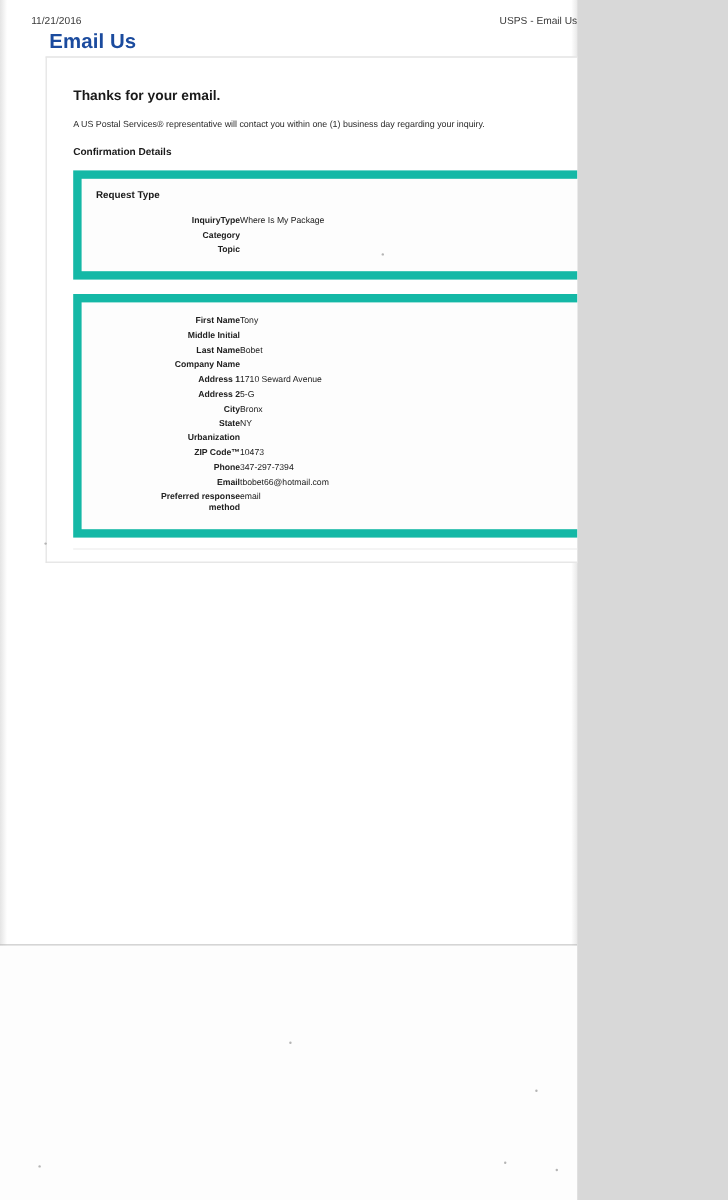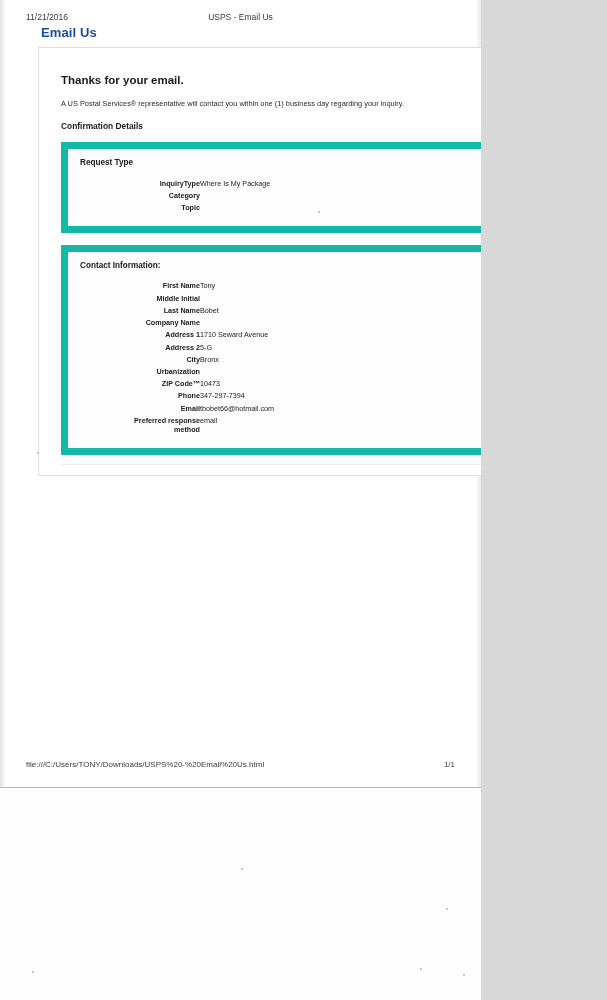--- a/index.html
+++ b/index.html
@@ -63,21 +63,21 @@
     color: #3a3a3a;
   }
   .print-header .ph-date {
     position: absolute;
     left: 26px;
     top: 0;
   }
   .print-header .ph-title {
     position: absolute;
     left: 0; right: 0;
-    text-align: center;
+    text-align: right;
     top: 0;
   }
   .print-footer {
     position: absolute;
     bottom: 228px;
     left: 0; right: 0;
     height: 12px;
     font-size: 8px;
     color: #3a3a3a;
   }
@@ -100,21 +100,21 @@
     width: 535px;
   }
   .topbar {
     position: relative;
     height: 25px;
   }
   .brand {
     position: absolute;
     left: 3px;
     top: 3px;
-    font-size: 13px;
+    font-size: 17px;
     font-weight: bold;
     color: #1b4b9e;
     letter-spacing: .1px;
   }
   .faqs {
     position: absolute;
     right: 14px;
     top: 6px;
     font-size: 8px;
     color: #1b4b9e;
@@ -258,21 +258,20 @@
               </tr>
               <tr>
                 <td class="k">Topic</td>
                 <td class="v"></td>
               </tr>
             </tbody>
           </table>
         </div>
 
         <div class="panel">
-          <div class="panel-title">Contact Information:</div>
           <table class="kv">
             <tbody>
               <tr>
                 <td class="k">First Name</td>
                 <td class="v">Tony</td>
               </tr>
               <tr>
                 <td class="k">Middle Initial</td>
                 <td class="v"></td>
               </tr>
@@ -288,20 +287,24 @@
                 <td class="k">Address 1</td>
                 <td class="v">1710 Seward Avenue</td>
               </tr>
               <tr>
                 <td class="k">Address 2</td>
                 <td class="v">5-G</td>
               </tr>
               <tr>
                 <td class="k">City</td>
                 <td class="v">Bronx</td>
+              </tr>
+              <tr>
+                <td class="k">State</td>
+                <td class="v">NY</td>
               </tr>
               <tr>
                 <td class="k">Urbanization</td>
                 <td class="v"></td>
               </tr>
               <tr>
                 <td class="k">ZIP Code™</td>
                 <td class="v">10473</td>
               </tr>
               <tr>
@@ -321,24 +324,20 @@
           </table>
         </div>
       </div>
       <div class="card-bottom-line"></div>
     </div>
 
     <div class="feedback-tab">Feedback</div>
     <div class="version">v6.0</div>
   </div>
 
-  <div class="print-footer">
-    <span class="pf-url">file:///C:/Users/TONY/Downloads/USPS%20-%20Email%20Us.html</span>
-    <span class="pf-page">1/1</span>
-  </div>
 
   <div class="fold-line"></div>
   <div class="lower-blank"></div>
 
   <div class="speck" style="left:241px;top:868px;width:2px;height:2px;"></div>
   <div class="speck" style="left:446px;top:908px;width:2px;height:2px;"></div>
   <div class="speck" style="left:420px;top:968px;width:2px;height:2px;"></div>
   <div class="speck" style="left:463px;top:974px;width:2px;height:2px;"></div>
   <div class="speck" style="left:32px;top:971px;width:2px;height:2px;"></div>
   <div class="speck" style="left:318px;top:211px;width:2px;height:2px;"></div>

